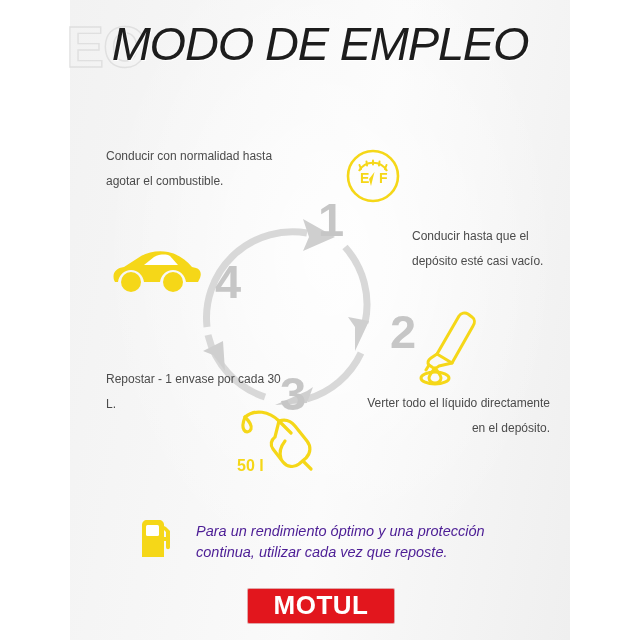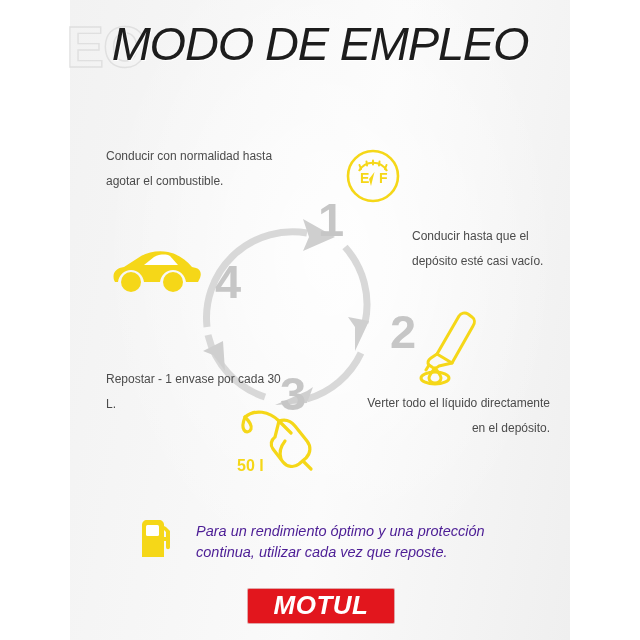--- a/index.html
+++ b/index.html
@@ -84,21 +84,21 @@
 
   
   #logo{
     position:absolute;left:248px;top:589px;
     width:146px;height:34px;background:#e2161d;
     border-radius:1px;
     display:flex;align-items:center;justify-content:center;
     box-shadow:0 0 0 1px rgba(180,15,20,.35);
   }
   #logo span{
-    color:#ffffff;font-size:26px;font-weight:bold;font-style:italic;
+    color:#ffffff;font-size:26px;font-weight:bold;
     letter-spacing:.5px;line-height:1;
     transform:translateY(-1px);
   }
 </style>
 </head>
 <body>
 
 <div id="stage">
   <div id="panel"></div>
 

